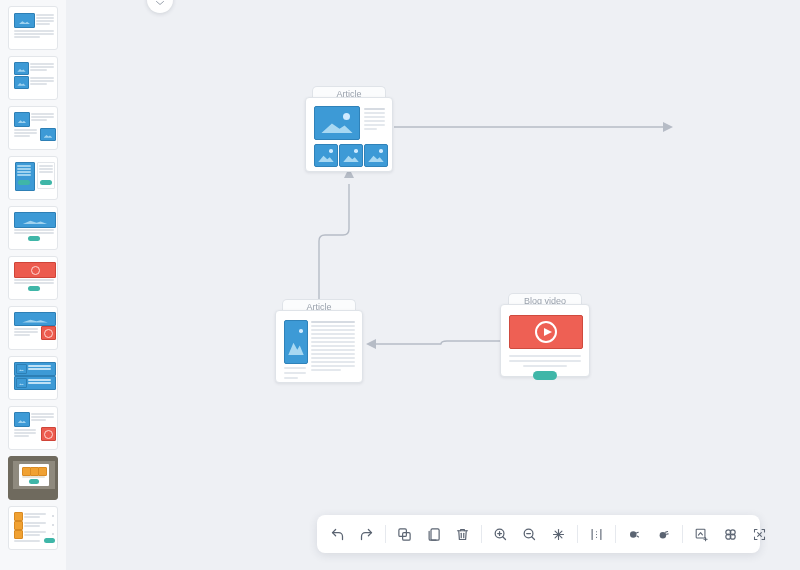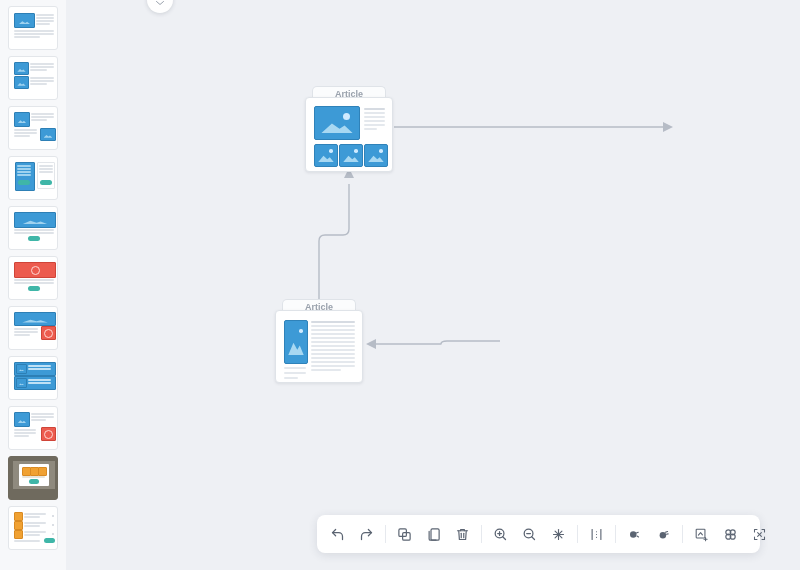--- a/index.html
+++ b/index.html
@@ -57,21 +57,21 @@
   .mcard{background:#ffffff;position:absolute;border-radius:1px;}
   .mdot{background:#cfd5dc;position:absolute;border-radius:50%;width:2px;height:2px;}
   .mbluebar{background:#3d9ad6;border:1px solid #2d7fb5;position:absolute;border-radius:1px;}
   .mframe{background:#8f8a7e;position:absolute;}
 
   
   .canvas{position:absolute;left:66px;top:0;right:0;bottom:0;background:#eef0f4;}
   .connectors{position:absolute;left:0;top:0;width:734px;height:570px;pointer-events:none;}
 
   
-  .node{position:absolute;font-weight:bold;}
+  .node{position:absolute;}
   .node-tab{
     position:absolute;left:50%;transform:translateX(-50%);
     top:0;
     min-width:74px;
     text-align:center;
     font-size:9px;color:#9aa2ad;
     background:#fbfcfd;
     border:1px solid #dfe3e8;
     border-bottom:none;
     border-radius:5px 5px 0 0;
@@ -378,20 +378,34 @@
           <div class="tline" style="left:27px;top:42px;width:44px;"></div>
           <div class="tline" style="left:27px;top:46px;width:44px;"></div>
           <div class="tline" style="left:27px;top:50px;width:30px;"></div>
           <div class="tline" style="left:0;top:48px;width:22px;"></div>
           <div class="tline" style="left:0;top:53px;width:22px;"></div>
           <div class="tline" style="left:0;top:58px;width:14px;"></div>
         </div>
       </div>
     </div>
 
+    <div class="node" style="left:434px;top:293px;width:90px;height:84px;">
+      <div class="node-tab">Blog video</div>
+      <div class="node-body">
+        <div class="node-inner">
+          <div class="bvid" style="left:0;top:2px;width:72px;height:32px;">
+            <span class="play"></span>
+          </div>
+          <div class="tline" style="left:0;top:42px;width:72px;"></div>
+          <div class="tline" style="left:0;top:47px;width:72px;"></div>
+          <div class="tline" style="left:14px;top:52px;width:44px;"></div>
+          <div class="bpill" style="left:24px;top:58px;width:24px;"></div>
+        </div>
+      </div>
+    </div>
 
   </div>
 
   <div class="toolbar">
 
     <div class="tbtn">
       <svg width="15" height="15" viewBox="0 0 24 24" fill="none" stroke="currentColor" stroke-width="2" stroke-linecap="round" stroke-linejoin="round">
         <polyline points="9 14 4 9 9 4"></polyline>
           <path d="M20 20v-5a6 6 0 0 0-6-6H4"></path>
       </svg>

